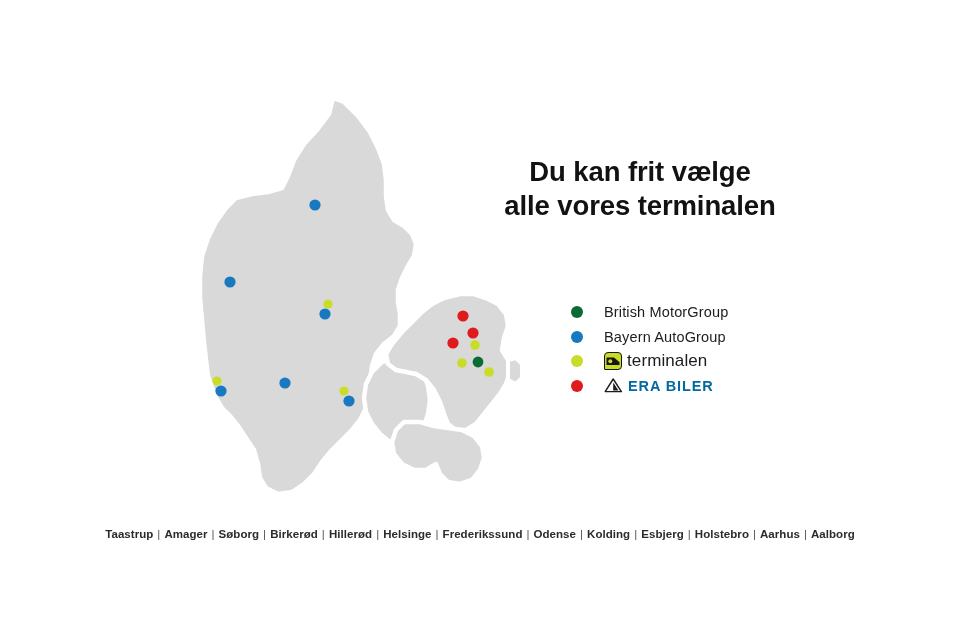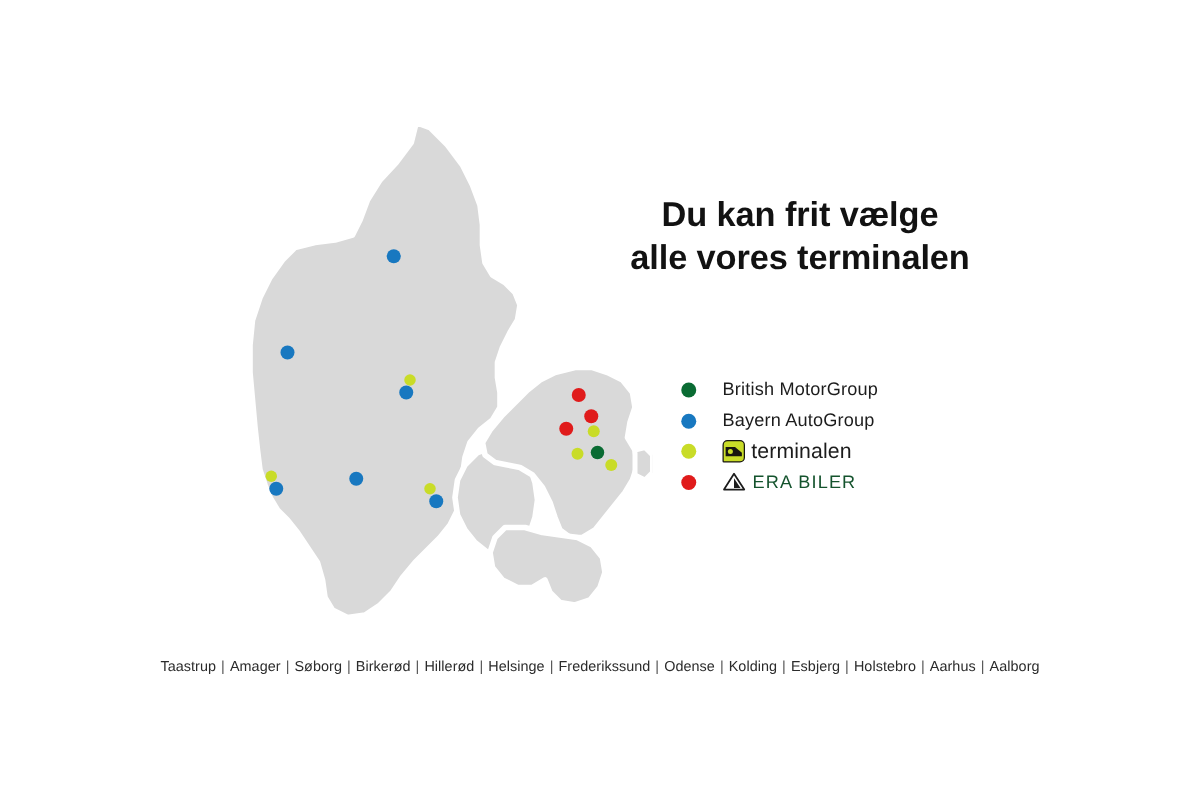--- a/index.html
+++ b/index.html
@@ -46,21 +46,21 @@
     font-size: 27.5px;
     font-weight: 600;
     line-height: 34px;
     letter-spacing: -0.1px;
   }
   #headline .hl-line { display: block; white-space: nowrap; }
 
   
   #legend {
     position: absolute;
-    left: 545px;
+    left: 571px;
     top: 300px;
     width: 300px;
     text-align: right;
   }
   .legend-row {
     display: flex;
     align-items: center;
     height: 24.5px;
   }
   .legend-swatch {
@@ -98,38 +98,38 @@
   .term-text {
     font-size: 17px;
     color: #1c1c1c;
     font-weight: 400;
     letter-spacing: 0.1px;
   }
   
   .era-mark { flex: 0 0 19px; width: 19px; height: 15px; }
   .era-text {
     font-size: 14.5px;
-    color: #14532d;
-    font-weight: 400;
+    color: #0369a1;
+    font-weight: 700;
     letter-spacing: 0.9px;
   }
 
   
   #city-strip {
     position: absolute;
     left: 0;
     top: 528px;
     width: 960px;
     text-align: center;
     font-size: 11.5px;
     color: #2b2b2b;
     letter-spacing: 0.05px;
     white-space: nowrap;
   }
-  #city-strip .city { padding: 0 0.5px; }
+  #city-strip .city { padding: 0 0.5px; font-weight: bold; }
   #city-strip .sep { color: #555; padding: 0 3.5px; }
 </style>
 </head>
 <body>
 
 <div id="stage">
 
   <div id="map-wrap">
     <svg id="map-svg" viewBox="0 0 336 408" xmlns="http://www.w3.org/2000/svg">
       <g>

